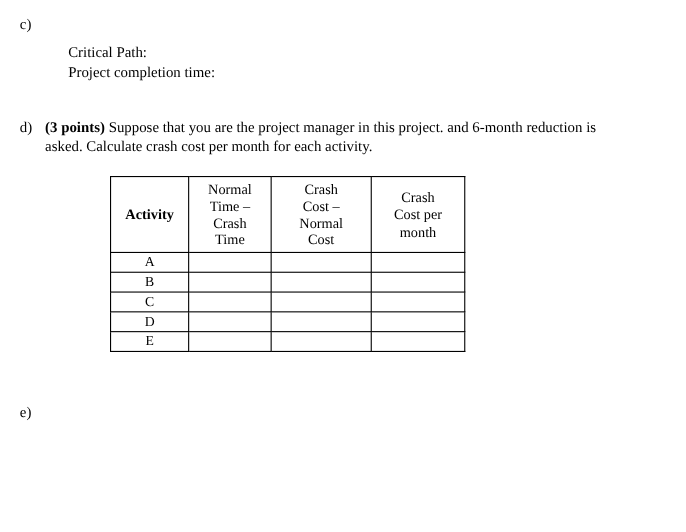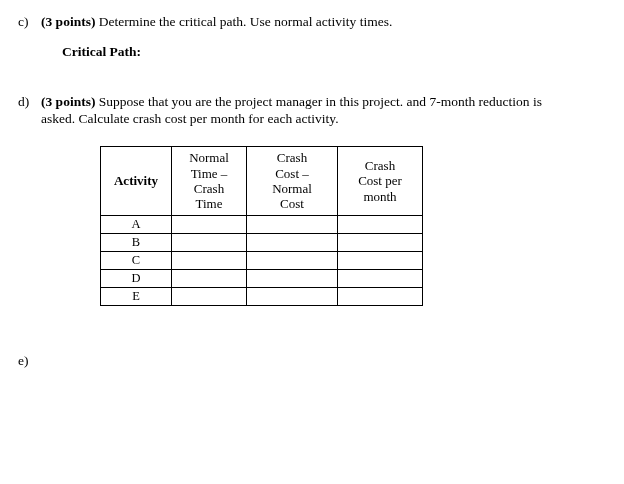--- a/index.html
+++ b/index.html
@@ -25,22 +25,22 @@
   }
   .qlabel {
     flex: 0 0 23px;
     width: 23px;
   }
   .qbody {
     width: 522px;
   }
   .sublines {
     padding-left: 21px;
-    margin-top: 12px;
-    font-weight: bold;
+    margin-top: 26px;
+    font-weight: normal;
   }
   .item-d { margin-top: 32px; }
   .item-e { margin-top: 46px; }
   b { font-weight: bold; }
 
   table.crash-table {
     border-collapse: collapse;
     margin: 18px 0 0 59px;
     font-size: 13px;
     line-height: 1.18;
@@ -63,31 +63,31 @@
   .crash-table td { height: 15px; font-size: 12.5px; }
 </style>
 </head>
 <body>
 
 <div class="page">
 
   <div class="qitem">
     <span class="qlabel">c)</span>
     <div class="qbody">
-      <span><b>(3 points)</b><span> Determine the critical path. Use normal activity times.</span></span>
       <div class="sublines">
         <div>Critical Path:</div>
+        <div>Project completion time:</div>
       </div>
     </div>
   </div>
 
   <div class="qitem item-d">
     <span class="qlabel">d)</span>
     <div class="qbody">
-      <span><b>(3 points)</b><span> Suppose that you are the project manager in this project. and 7-month reduction is asked. Calculate crash cost per month for each activity.</span></span>
+      <span><b>(3 points)</b><span> Suppose that you are the project manager in this project. and 6-month reduction is asked. Calculate crash cost per month for each activity.</span></span>
 
       <table class="crash-table">
         <thead>
           <tr>
             <th class="col-activity">Activity</th>
             <th class="col-ntct">Normal
 Time –
 Crash
 Time</th>
             <th class="col-ccnc">Crash

